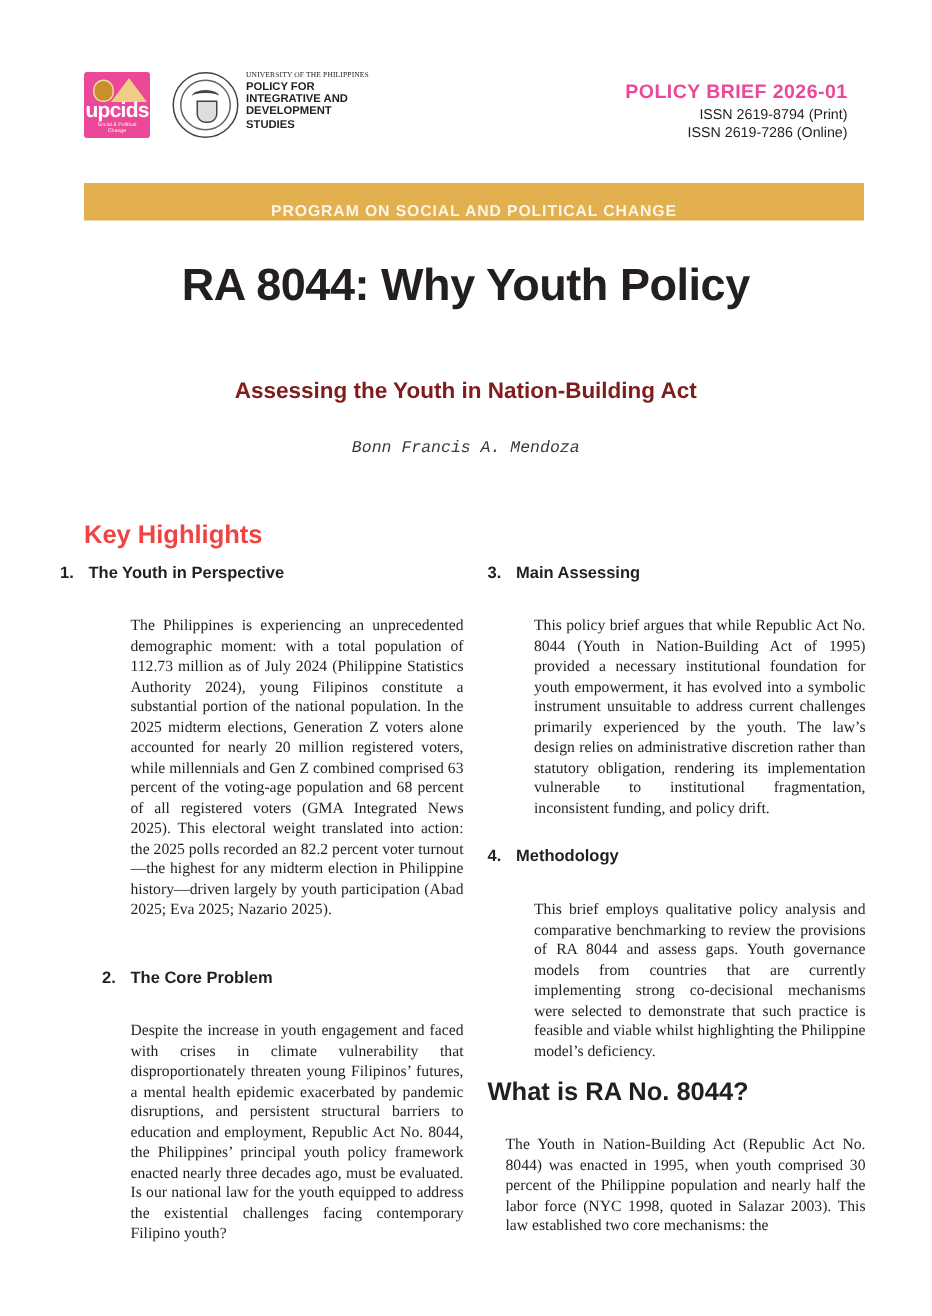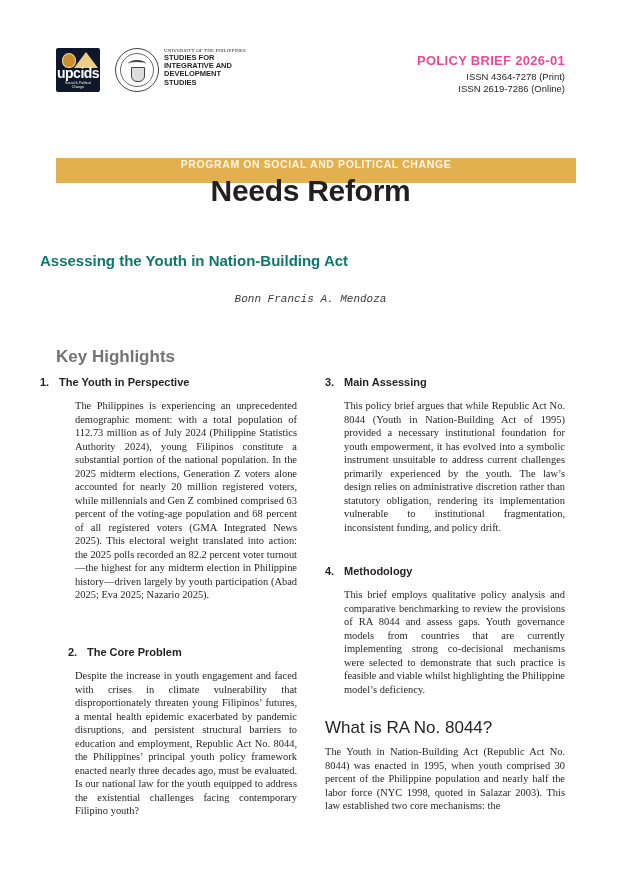--- a/index.html
+++ b/index.html
@@ -1,89 +1,89 @@
 <!DOCTYPE html>
 <html><head>
 <meta charset="utf-8">
 <style>
   html, body { margin: 0; padding: 0; background: #ffffff; }
   body { width: 621px; height: 877px; position: relative; overflow: hidden; color: #231f20; }
   .sans { font-family: "Liberation Sans", "DejaVu Sans", sans-serif; }
   .serif { font-family: "Liberation Serif", "DejaVu Serif", serif; }
 
   
-  .logo-upcids { position: absolute; left: 56px; top: 48px; width: 44px; height: 44px; background: #0f172a; border-radius: 2px; overflow: hidden; }
+  .logo-upcids { position: absolute; left: 56px; top: 48px; width: 44px; height: 44px; background: #ec4899; border-radius: 2px; overflow: hidden; }
   .logo-upcids .mtn { position: absolute; left: 18px; top: 4px; width: 0; height: 0; border-left: 12px solid transparent; border-right: 12px solid transparent; border-bottom: 16px solid #f0cd86; }
   .logo-upcids .crest { position: absolute; left: 6px; top: 5px; width: 12px; height: 13px; border-radius: 50% 50% 45% 45%; background: #c8902c; border: 1px solid #f3d79b; }
   .logo-upcids .word { position: absolute; left: 1px; top: 17px; font-size: 14px; font-weight: bold; color: #ffffff; letter-spacing: -0.5px; }
   .logo-upcids .sub { position: absolute; left: 4px; top: 33px; width: 36px; font-size: 3.5px; line-height: 4px; color: #fff4dc; text-align: center; }
 
   .seal { position: absolute; left: 115px; top: 48px; width: 44px; height: 44px; border-radius: 50%; border: 1.5px solid #444; box-sizing: border-box; }
   .seal .ring { position: absolute; left: 4px; top: 4px; right: 4px; bottom: 4px; border-radius: 50%; border: 1px solid #666; }
   .seal .shield { position: absolute; left: 15px; top: 18px; width: 12px; height: 13px; border: 1px solid #444; border-radius: 0 0 6px 6px; background: #ddd; }
   .seal .eagle { position: absolute; left: 12px; top: 11px; width: 18px; height: 6px; border-top: 2px solid #444; border-radius: 50% 50% 0 0; }
 
   .center-name { position: absolute; left: 164px; top: 48px; }
   .center-name .univ { font-size: 5px; line-height: 6px; letter-spacing: 0.1px; color: #231f20; }
   .center-name .title { font-size: 7.5px; line-height: 8.2px; font-weight: bold; color: #231f20; }
 
   .brief-num { position: absolute; right: 56px; top: 53px; font-size: 13px; font-weight: bold; letter-spacing: 0.3px; color: #ec4899; text-align: right; }
   .issn { position: absolute; right: 56px; font-size: 9.5px; color: #231f20; text-align: right; }
   .issn.p { top: 71px; }
   .issn.o { top: 83px; }
 
-  .program-bar { position: absolute; left: 56px; top: 122px; width: 520px; height: 25px; background: #e2b04f; display: flex; align-items: flex-start; justify-content: center; margin-top: 36px; }
+  .program-bar { position: absolute; left: 56px; top: 122px; width: 520px; height: 25px; background: #e2b04f; display: flex; align-items: flex-end; justify-content: center; }
   .program-bar span { color: #fcf5e6; font-size: 10.5px; font-weight: bold; letter-spacing: 0.6px; }
 
   .main-title { position: absolute; left: 40px; right: 40px; top: 172px; text-align: center; font-size: 30px; line-height: 38px; font-weight: bold; color: #231f20; letter-spacing: -0.3px; }
-  .subtitle { position: absolute; left: 40px; right: 40px; top: 252px; font-size: 15px; font-weight: bold; color: #0f766e; }
+  .subtitle { position: absolute; left: 40px; right: 40px; top: 252px; text-align: center; font-size: 15px; font-weight: bold; color: #7f1d1d; }
   .author { position: absolute; left: 40px; right: 40px; top: 293px; text-align: center; font-size: 11px; font-style: italic; color: #3a3a3a; font-family: Liberation Mono, monospace; }
 
-  .kh-title { position: absolute; left: 56px; top: 347px; font-size: 17px; font-weight: bold; color: #737373; }
+  .kh-title { position: absolute; left: 56px; top: 347px; font-size: 17px; font-weight: bold; color: #ef4444; }
 
   .section-head { position: absolute; font-size: 11px; font-weight: bold; color: #231f20; }
   .section-head .num { display: inline-block; width: 19px; }
-  .body-text { position: absolute; font-size: 10.45px; line-height: 13.5px; text-align: justify; color: #231f20; margin: 0; }
+  .body-text { position: absolute; font-size: 10.45px; line-height: 13.5px; text-align: justify; color: #231f20; margin: 12px; }
 
-  .h2 { position: absolute; left: 325px; top: 718px; font-size: 17px; font-weight: normal; color: #231f20; }
+  .h2 { position: absolute; left: 325px; top: 718px; font-size: 17px; font-weight: bold; color: #231f20; }
 </style>
 </head>
 <body>
 
 <div class="logo-upcids">
   <div class="mtn"></div>
   <div class="crest"></div>
   <div class="word sans">upcids</div>
   <div class="sub sans">Social &amp; Political Change</div>
 </div>
 
 <div class="seal">
   <div class="ring"></div>
   <div class="eagle"></div>
   <div class="shield"></div>
 </div>
 
 <div class="center-name">
   <div class="univ serif">UNIVERSITY OF THE PHILIPPINES</div>
-  <div class="title sans">STUDIES FOR</div>
+  <div class="title sans">POLICY FOR</div>
   <div class="title sans">INTEGRATIVE AND</div>
   <div class="title sans">DEVELOPMENT</div>
   <div class="title sans">STUDIES</div>
 </div>
 
 <div class="brief-num sans">POLICY BRIEF 2026-01</div>
-<div class="issn p sans">ISSN 4364-7278 (Print)</div>
+<div class="issn p sans">ISSN 2619-8794 (Print)</div>
 <div class="issn o sans">ISSN 2619-7286 (Online)</div>
 
 <div class="program-bar">
   <span class="sans">PROGRAM ON SOCIAL AND POLITICAL CHANGE</span>
 </div>
 
 <div class="main-title sans">
-  <div>Needs Reform</div>
+  <div>RA 8044: Why Youth Policy</div>
 </div>
 <div class="subtitle sans">Assessing the Youth in Nation-Building Act</div>
 <div class="author sans">Bonn Francis A. Mendoza</div>
 
 <div class="kh-title sans">Key Highlights</div>
 
 <div class="section-head sans" style="left:40px; top:376px;">
   <span class="num">1.</span><span>The Youth in Perspective</span>
 </div>
 <p class="body-text serif" style="left:75px; top:399px; width:222px;">The Philippines is experiencing an unprecedented demographic moment: with a total population of 112.73 million as of July 2024 (Philippine Statistics Authority 2024), young Filipinos constitute a substantial portion of the national population. In the 2025 midterm elections, Generation Z voters alone accounted for nearly 20 million registered voters, while millennials and Gen Z combined comprised 63 percent of the voting-age population and 68 percent of all registered voters (GMA Integrated News 2025). This electoral weight translated into action: the 2025 polls recorded an 82.2 percent voter turnout—the highest for any midterm election in Philippine history—driven largely by youth participation (Abad 2025; Eva 2025; Nazario 2025).</p>

